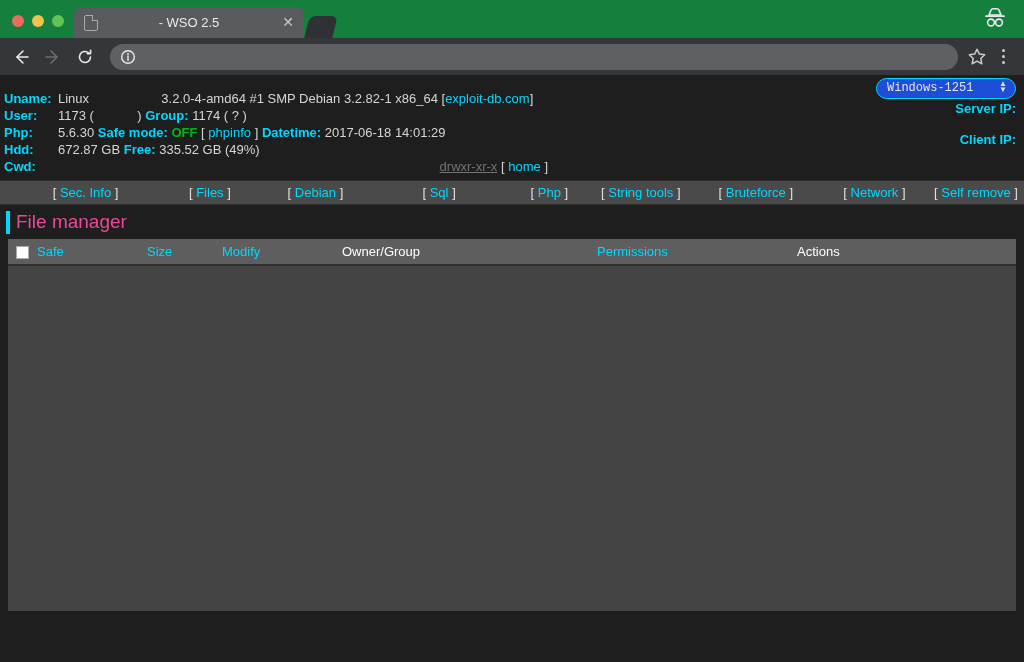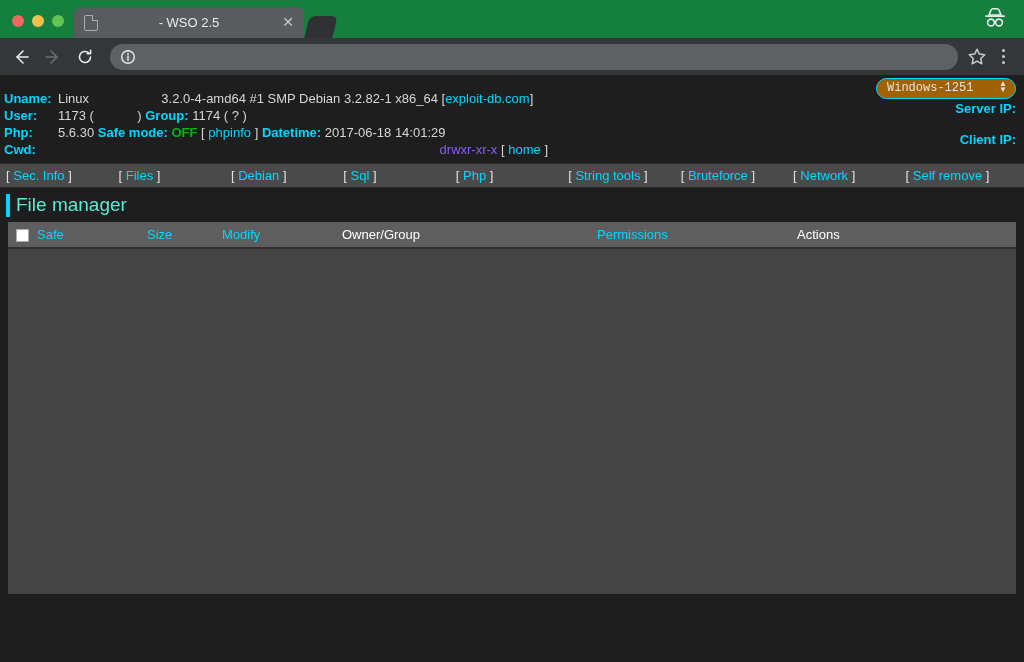--- a/index.html
+++ b/index.html
@@ -118,27 +118,27 @@
   .info-table { border-collapse: collapse; }
   .info-row > td { padding: 0 0 1px 0; vertical-align: top; line-height: 16px; white-space: pre; }
   .info-key {
     color: #00d8ff; font-weight: bold;
     padding-left: 4px !important;
     width: 58px;
   }
   .info-val { color: #d6d6d6; }
   .b-cyan { color: #00d8ff; font-weight: bold; margin-top: 32px; }
   .c-green { color: #00b515; font-weight: bold; }
-  .c-green-n { color: #8b5cf6; }
+  .c-green-n { color: #737373; text-decoration: underline; }
   .lnk { color: #00d8ff; text-decoration: none; cursor: pointer; }
   .brk { color: #d6d6d6; }
 
   .charset-select {
     position: absolute; right: 8px; top: 3px;
-    background: #a16207; color: #e4e4e4;
+    background: #1d4ed8; color: #e4e4e4;
     border: 1px solid #00d8ff; border-radius: 11px;
     font-family: "Liberation Mono", monospace;
     font-size: 12px; padding: 2px 20px 3px 10px;
     width: 140px; height: 21px; line-height: 14px;
     appearance: none; -webkit-appearance: none;
     cursor: pointer;
   }
   .select-arrows {
     position: absolute; right: 17px; top: 6px;
     color: #e4e4e4; font-size: 8px; line-height: 6px;
@@ -153,27 +153,27 @@
 
   .menu-strip {
     background: #4a4a4a;
     height: 25px;
     display: flex; align-items: center;
     padding: 0 6px;
     border-top: 1px solid #2c2c2c;
     border-bottom: 1px solid #2c2c2c;
   }
   .menu-cell {
-    flex: 1 1 0; text-align: left;
+    flex: 1 1 0; text-align: right;
     font-size: 13px; white-space: nowrap;
   }
   .menu-cell .brk { color: #e0e0e0; }
 
   .section-title {
-    color: #5eead4;
+    color: #ec4899;
     font-size: 19px;
     padding: 6px 0 6px 16px;
     position: relative;
     background: #1e1e1e;
   }
   .section-title::before {
     content: ""; position: absolute;
     left: 6px; top: 6px; bottom: 5px; width: 4px;
     background: #00d8ff;
   }
@@ -293,20 +293,24 @@
       </tr>
       <tr class="info-row">
         <td class="info-key">User:</td>
         <td class="info-val"><span>1173 (</span><span>            </span><span>)</span><span> </span><span class="b-cyan">Group:</span><span> </span><span>1174 ( ? )</span></td>
       </tr>
       <tr class="info-row">
         <td class="info-key">Php:</td>
         <td class="info-val"><span>5.6.30</span><span> </span><span class="b-cyan">Safe mode:</span><span> </span><span class="c-green">OFF</span><span> </span><span class="brk">[</span><span> </span><span class="lnk">phpinfo</span><span> </span><span class="brk">]</span><span> </span><span class="b-cyan">Datetime:</span><span> </span><span>2017-06-18 14:01:29</span></td>
       </tr>
       <tr class="info-row">
+        <td class="info-key">Hdd:</td>
+        <td class="info-val"><span>672.87 GB</span><span> </span><span class="b-cyan">Free:</span><span> </span><span>335.52 GB (49%)</span></td>
+      </tr>
+      <tr class="info-row">
         <td class="info-key">Cwd:</td>
         <td class="info-val" style="text-align:right; width:490px;"><span class="c-green-n">drwxr-xr-x</span><span> </span><span class="brk">[</span><span> </span><span class="lnk">home</span><span> </span><span class="brk">]</span></td>
       </tr>
     </tbody>
       </table>
 
     <select class="charset-select">
       <option>Windows-1251</option>
     </select>
     <span class="select-arrows">▲<br>▼</span>

